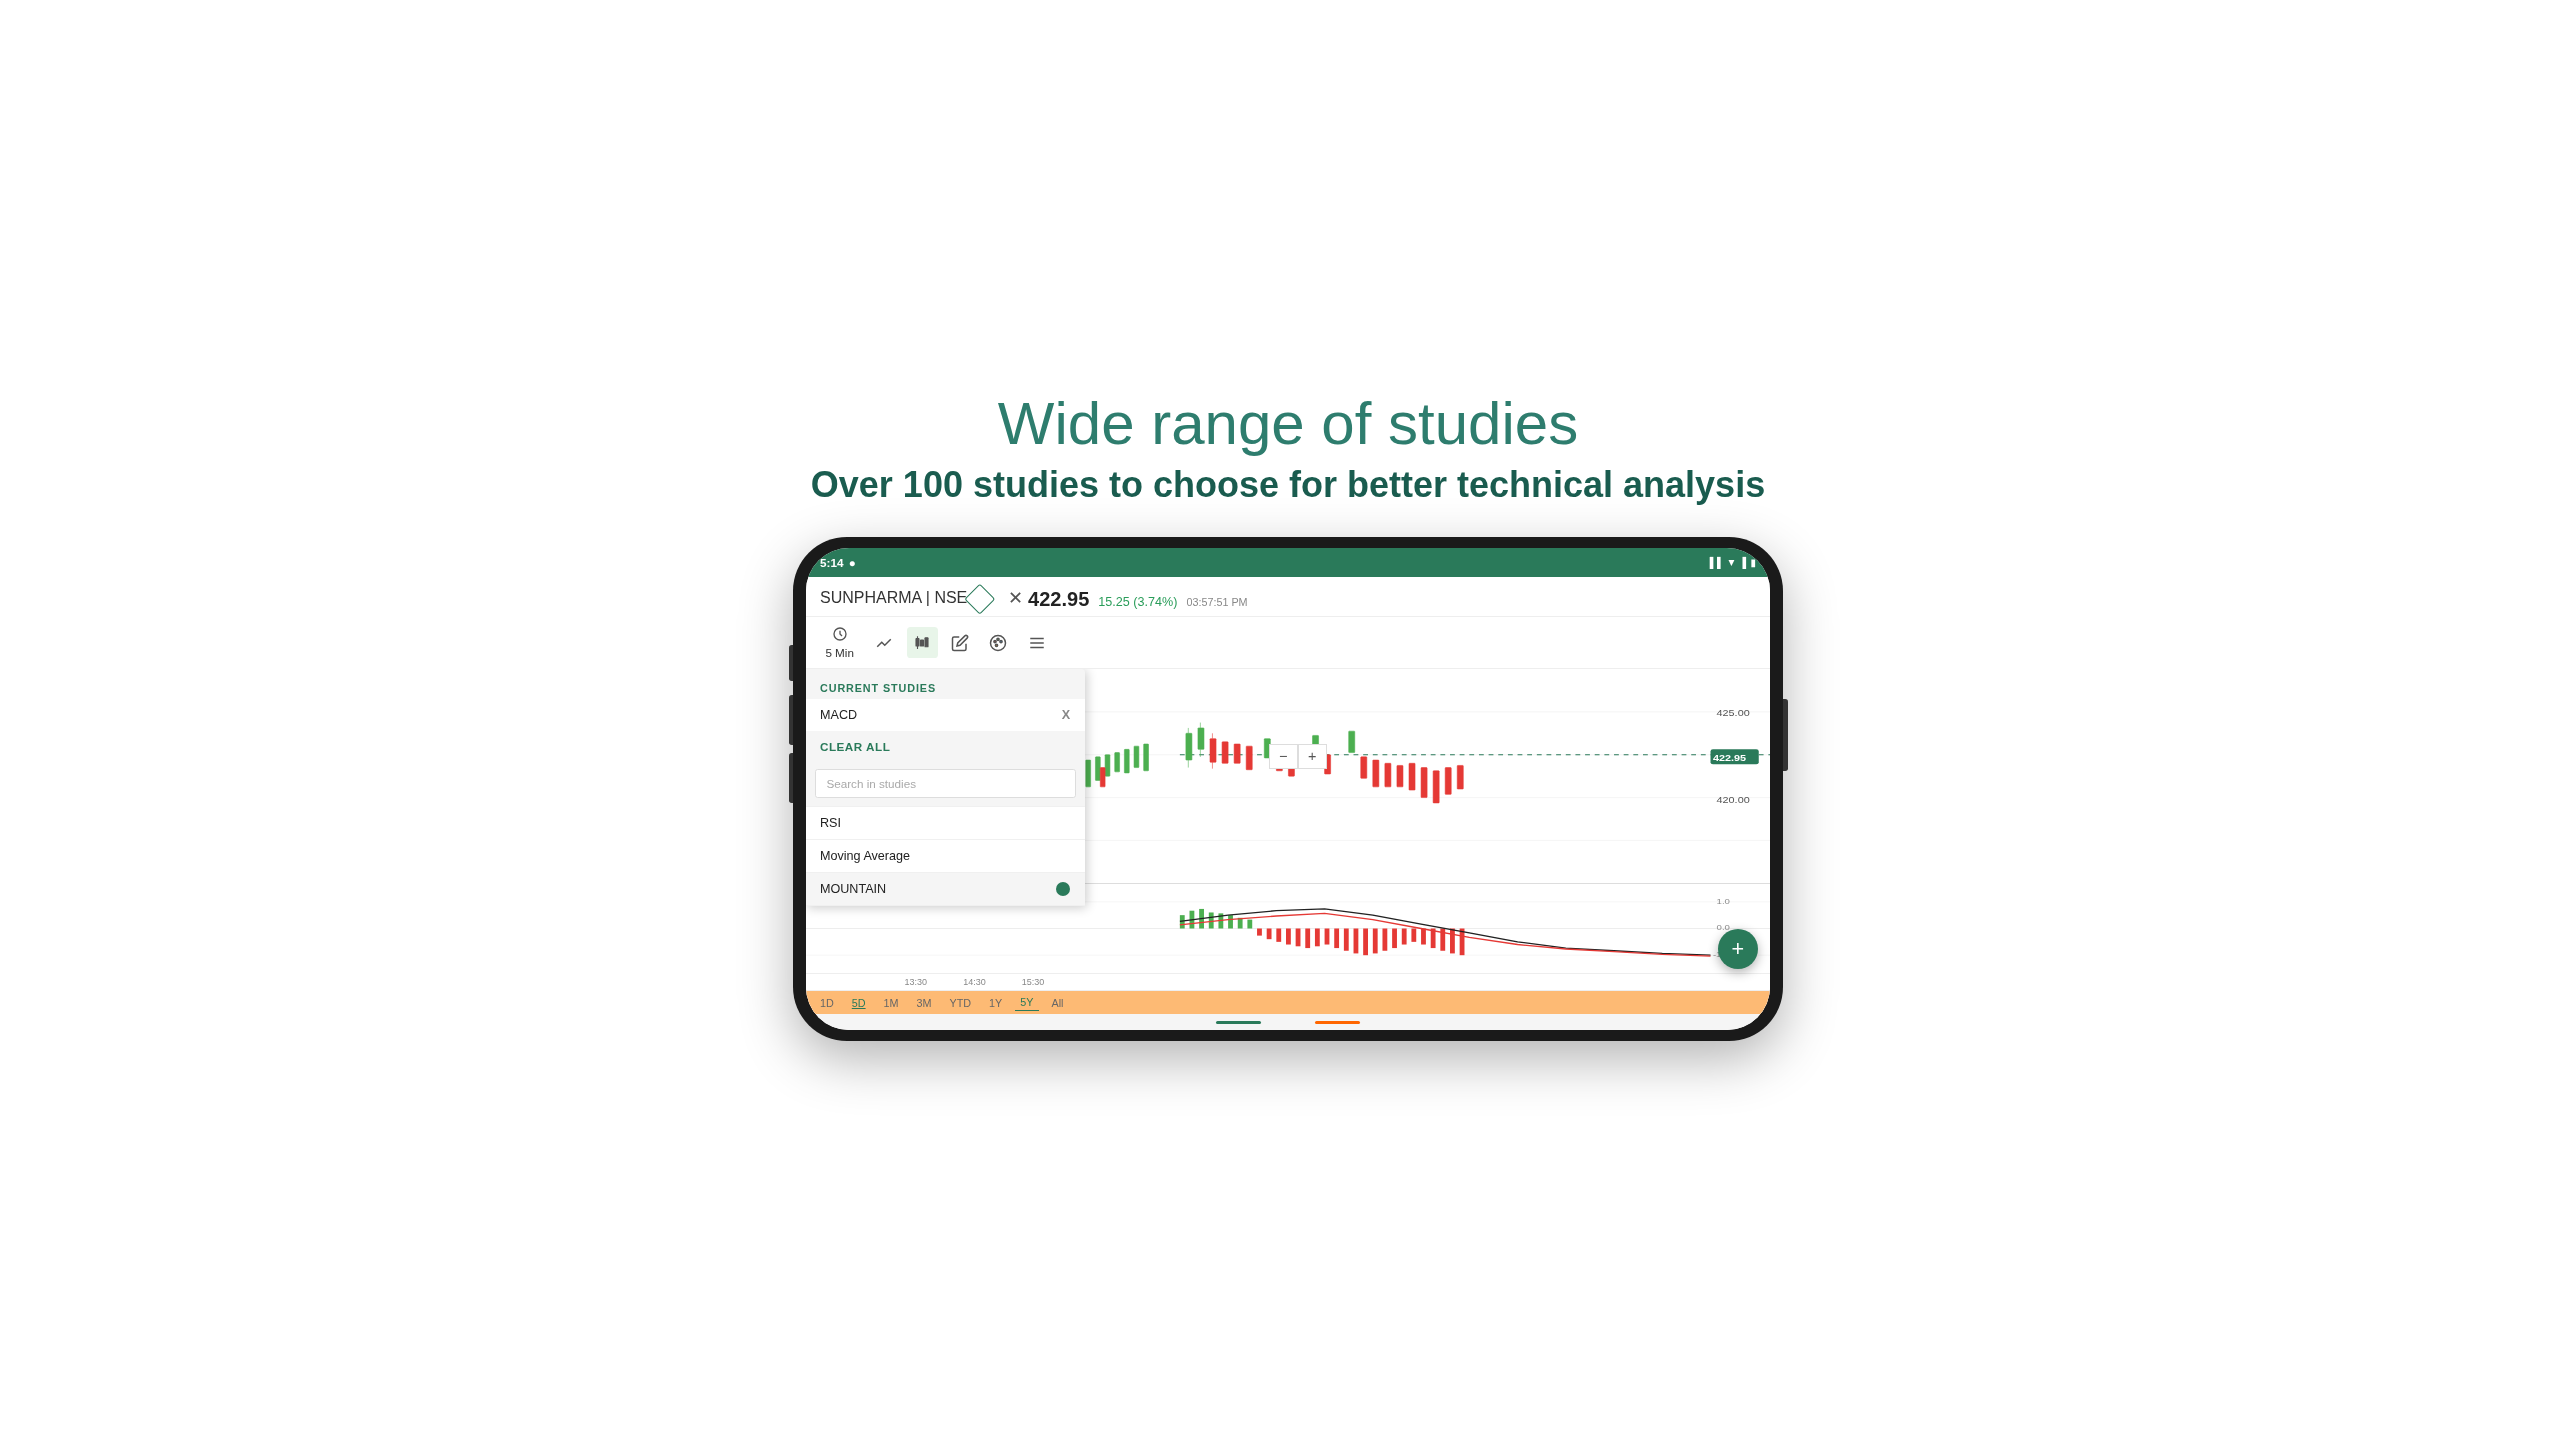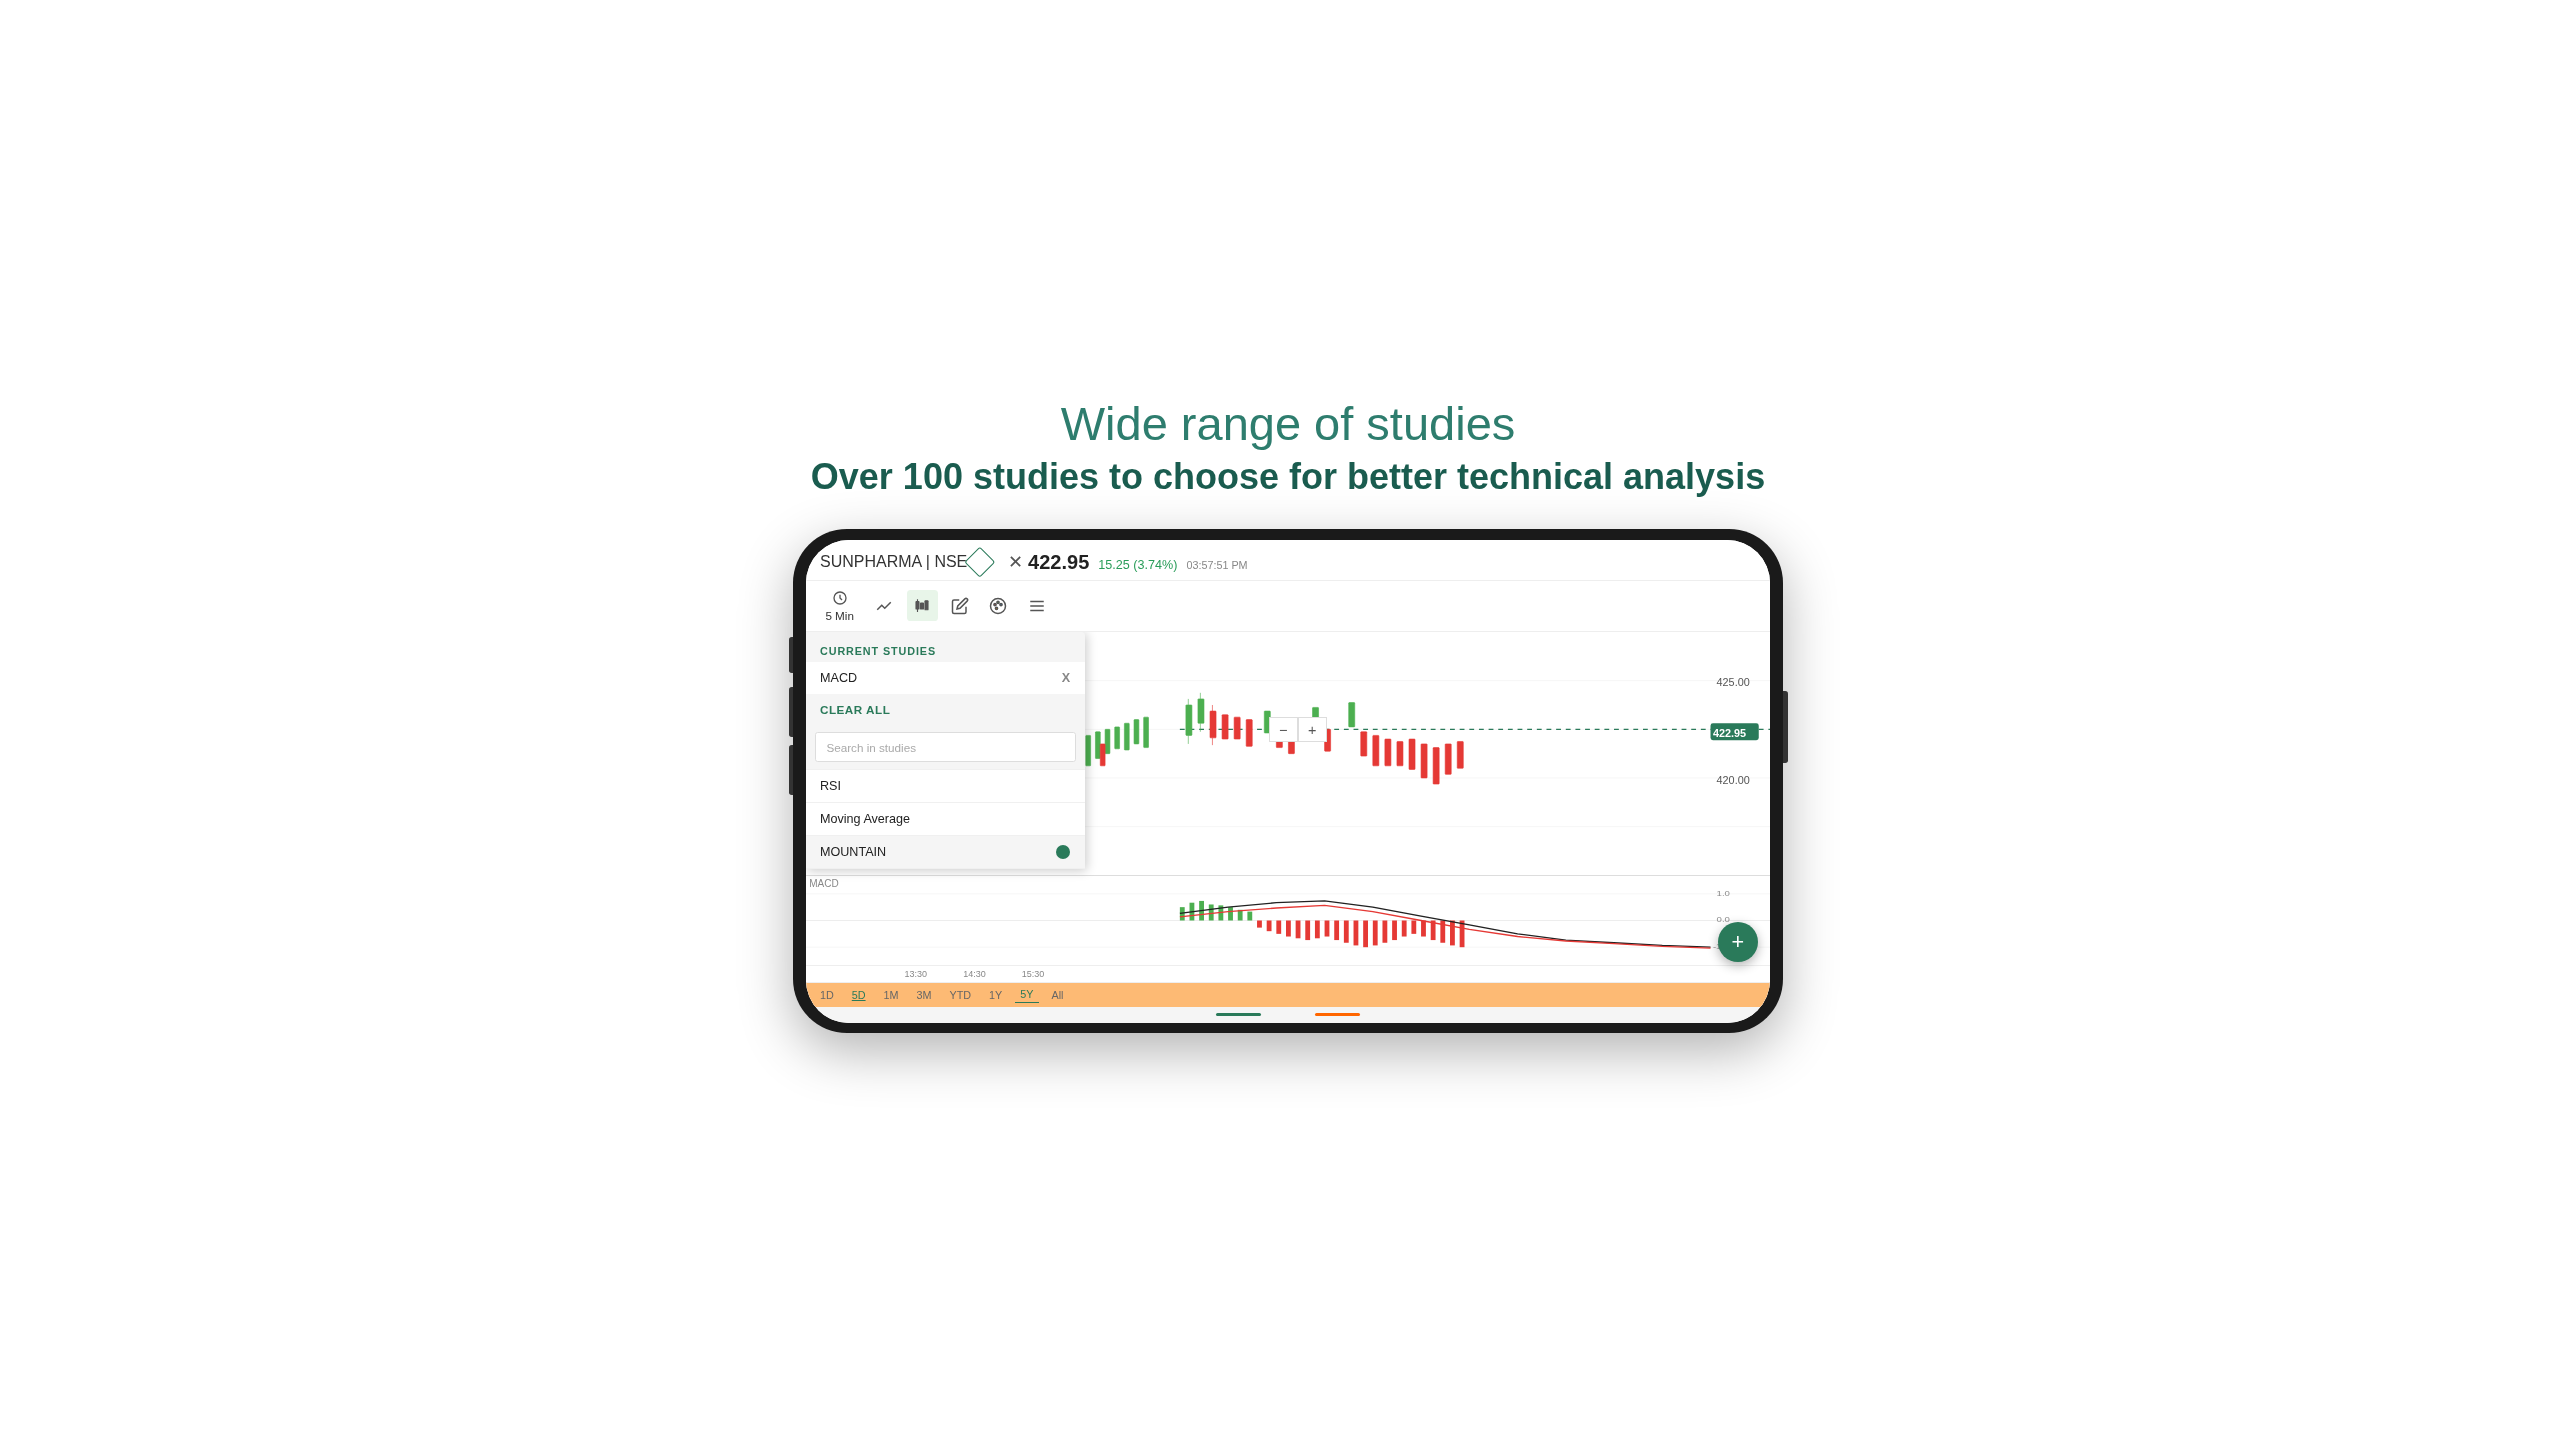--- a/index.html
+++ b/index.html
@@ -13,21 +13,21 @@
       min-height: 100vh;
       padding: 18px;
     }
 
     .page-header {
       text-align: center;
       margin-bottom: 27px;
     }
 
     .page-title-main {
-      font-size: 47px;
+      font-size: 60px;
       color: #2e7d6e;
       font-weight: 400;
       line-height: 1.2;
     }
 
     .page-title-sub {
       font-size: 36px;
       color: #1a5c4f;
       font-weight: 700;
       line-height: 1.4;
@@ -467,20 +467,32 @@
 
 <div class="phone-frame">
 
   <div class="phone-btn-left"></div>
   <div class="phone-btn-left2"></div>
   <div class="phone-btn-left3"></div>
   <div class="phone-btn-right"></div>
 
   <div class="phone-screen">
 
+    <div class="status-bar">
+      <div style="display:flex;align-items:center;gap:5.4px;">
+        <span class="status-time">5:14</span>
+        <span style="color:#fff;font-size:11.7px;">●</span>
+      </div>
+      <div class="status-icons">
+        <span style="color:#fff;font-size:10px;">▌▌</span>
+        <span style="color:#fff;font-size:11.7px;">▾</span>
+        <span style="color:#fff;font-size:10px;">▐</span>
+        <span style="color:#fff;font-size:10px;">▮</span>
+      </div>
+    </div>
 
     <div class="app-header">
       <div class="stock-name-row">
         <div class="stock-name">SUNPHARMA | NSE</div>
         <div class="header-icons">
           <div class="header-icon">
             <div class="diamond-icon"></div>
           </div>
           <div class="header-icon close-icon-btn">✕</div>
         </div>

